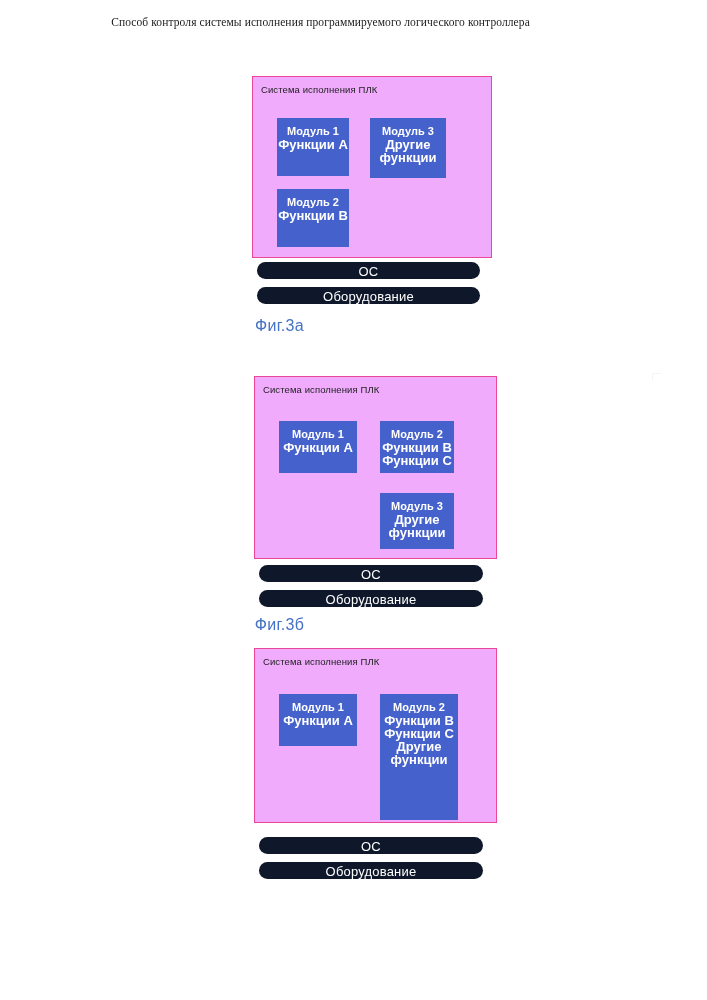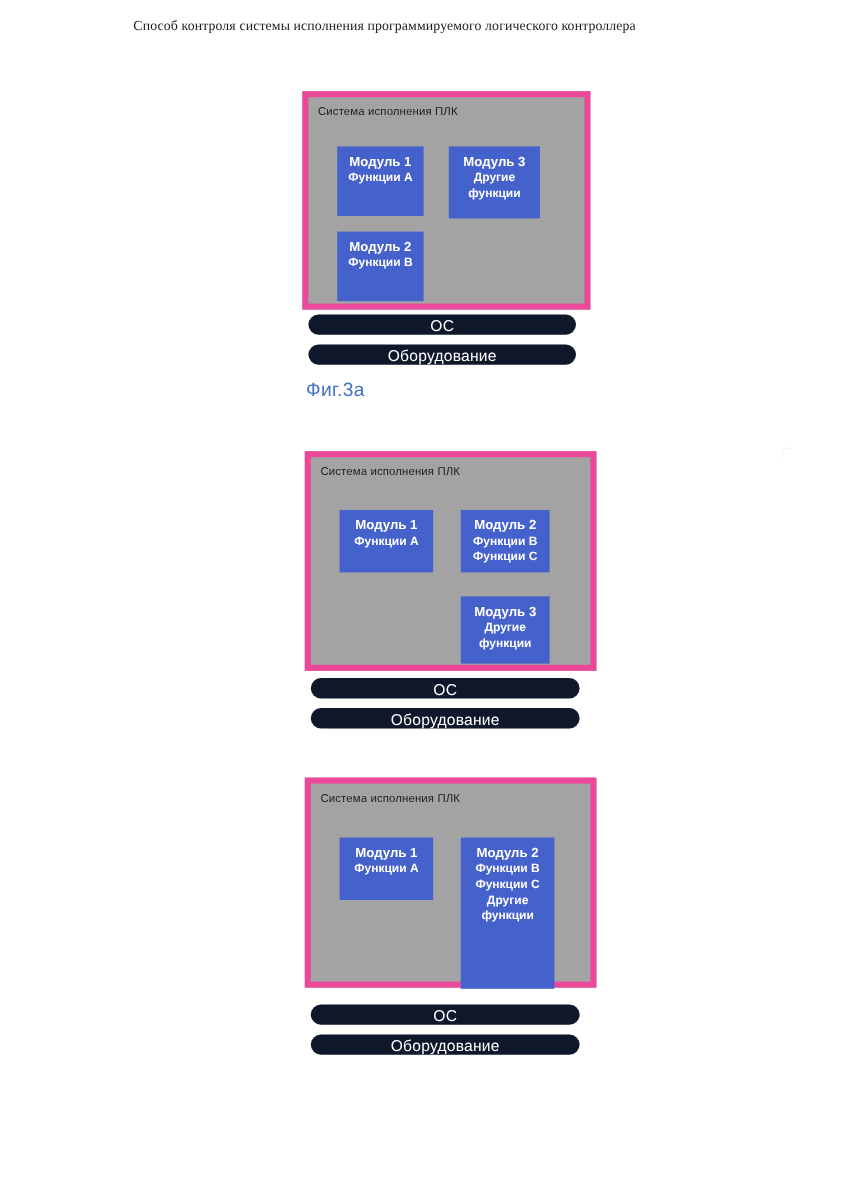--- a/index.html
+++ b/index.html
@@ -32,22 +32,22 @@
   
   .figure {
     position: absolute;
     left: 0;
     width: 707px;
   }
 
   .diagram {
     position: relative;
     margin: 0 auto;
-    border: 5px solid #ec4899;
-    background: #a3a3a3;
+    border: 1px solid #ec4899;
+    background: #f0abfc;
     box-sizing: border-box;
   }
 
   .sys-title {
     position: absolute;
     left: 8px;
     top: 7px;
     font-size: 9.5px;
     color: #222222;
     white-space: nowrap;
@@ -68,21 +68,21 @@
     overflow: hidden;
   }
   .module .m-title {
     font-size: 11px;
     font-weight: bold;
     line-height: 14px;
     white-space: nowrap;
     color: #ffffff;
   }
   .module .m-line {
-    font-size: 10px;
+    font-size: 13px;
     font-weight: bold;
     line-height: 13px;
     white-space: nowrap;
     color: #ffffff;
   }
 
   
   .bar {
     position: absolute;
     background: #0f172a;
@@ -181,20 +181,21 @@
     </div>
   </div>
 
   <div class="bar" style="left:259px;top:189px;width:224px;height:17px;">
     <span>ОС</span>
   </div>
   <div class="bar" style="left:259px;top:214px;width:224px;height:17px;">
     <span>Оборудование</span>
   </div>
 
+  <div class="caption" style="top:240px;">Фиг.3б</div>
 </div>
 
 <div class="figure" style="top:648px;">
   <div class="diagram" style="width:243px;height:175px;margin-left:254px;">
 
     <div class="sys-title">Система исполнения ПЛК</div>
 
     <div class="module" style="left:24px;top:45px;width:78px;height:52px;">
       <span class="m-title">Модуль 1</span>
       <span class="m-line">Функции А</span>

